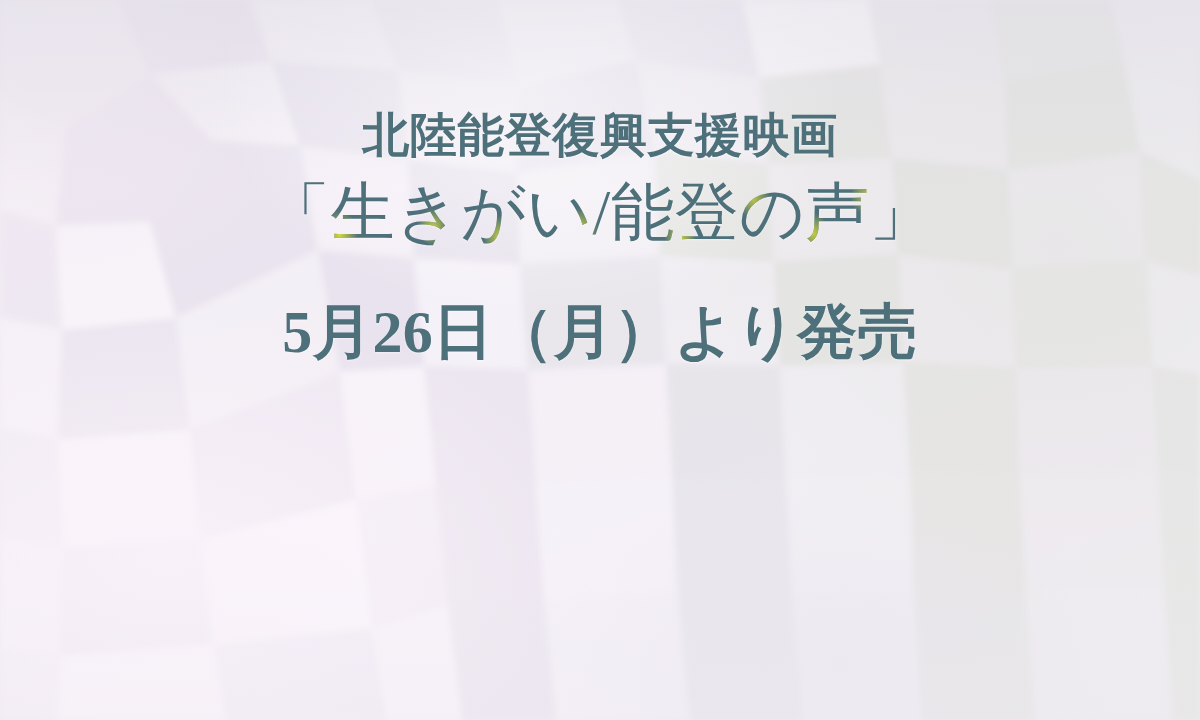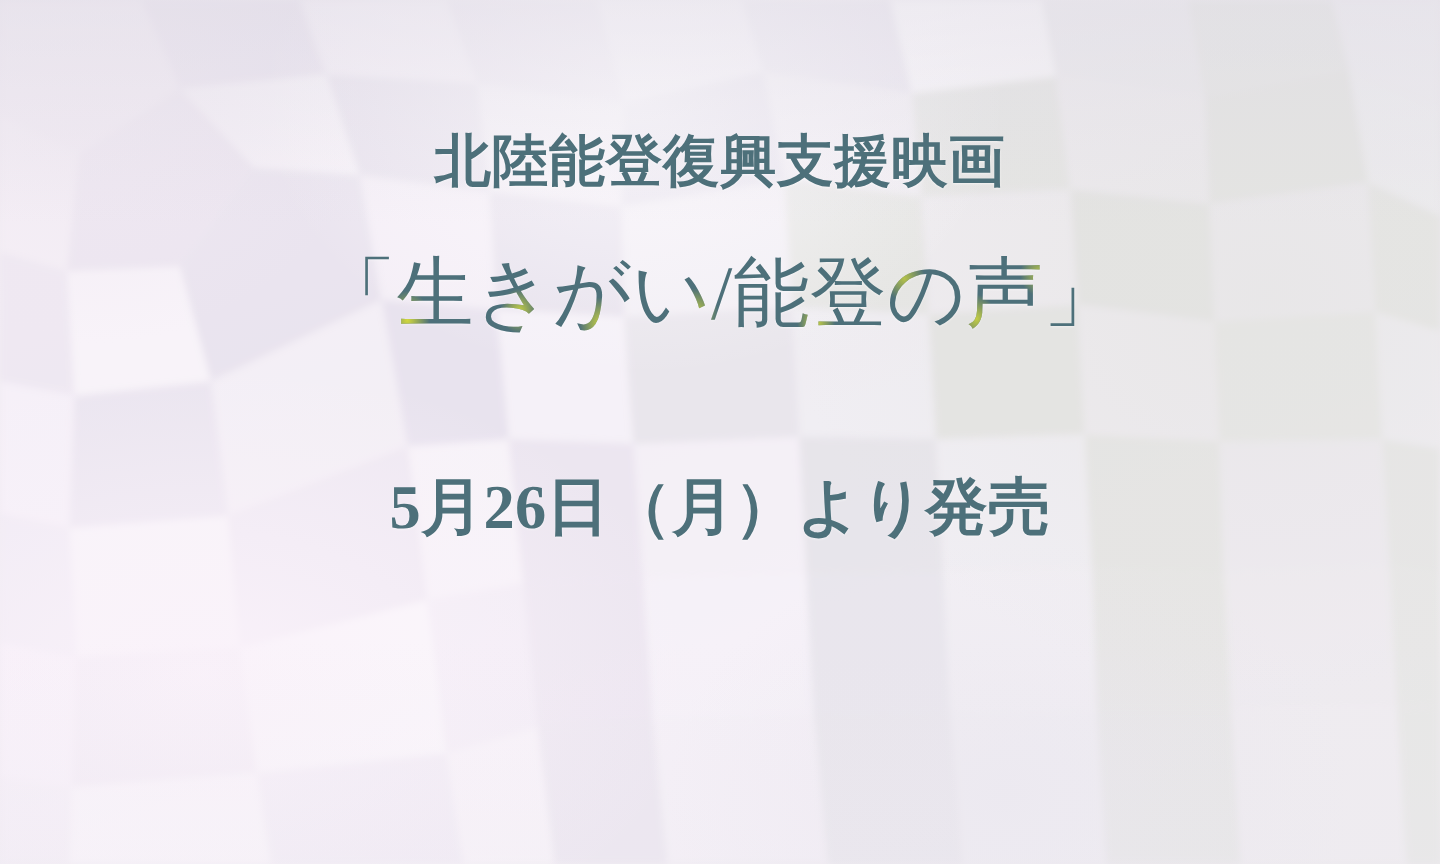--- a/index.html
+++ b/index.html
@@ -55,21 +55,20 @@
   }
 
   
   .content {
     position: absolute;
     inset: 0;
     display: flex;
     flex-direction: column;
     align-items: center;
     z-index: 5;
-    gap: 32px;
   }
 
   .line {
     width: 100%;
     text-align: center;
     color: #4d707a;
     white-space: nowrap;
     line-height: 1;
   }
 
@@ -132,22 +131,22 @@
 
   .release-label {
     margin-top: 120px;
     font-size: 60px;
     font-weight: 700;
     letter-spacing: 0.006em;
     text-shadow: 0 1px 2px rgba(255,255,255,0.5);
   }
 
   .release-date {
-    margin-top: 89px;
-    font-size: 52px;
+    margin-top: 57px;
+    font-size: 60px;
     font-weight: 700;
     letter-spacing: 0.004em;
     text-shadow: 0 1px 2px rgba(255,255,255,0.5);
   }
 </style>
 </head>
 <body>
 
 <div class="poster">
 

